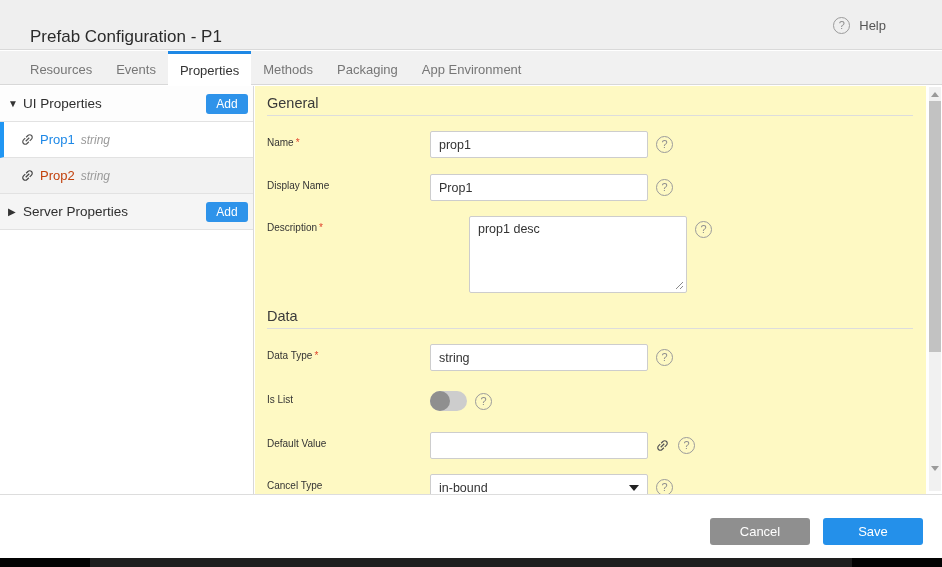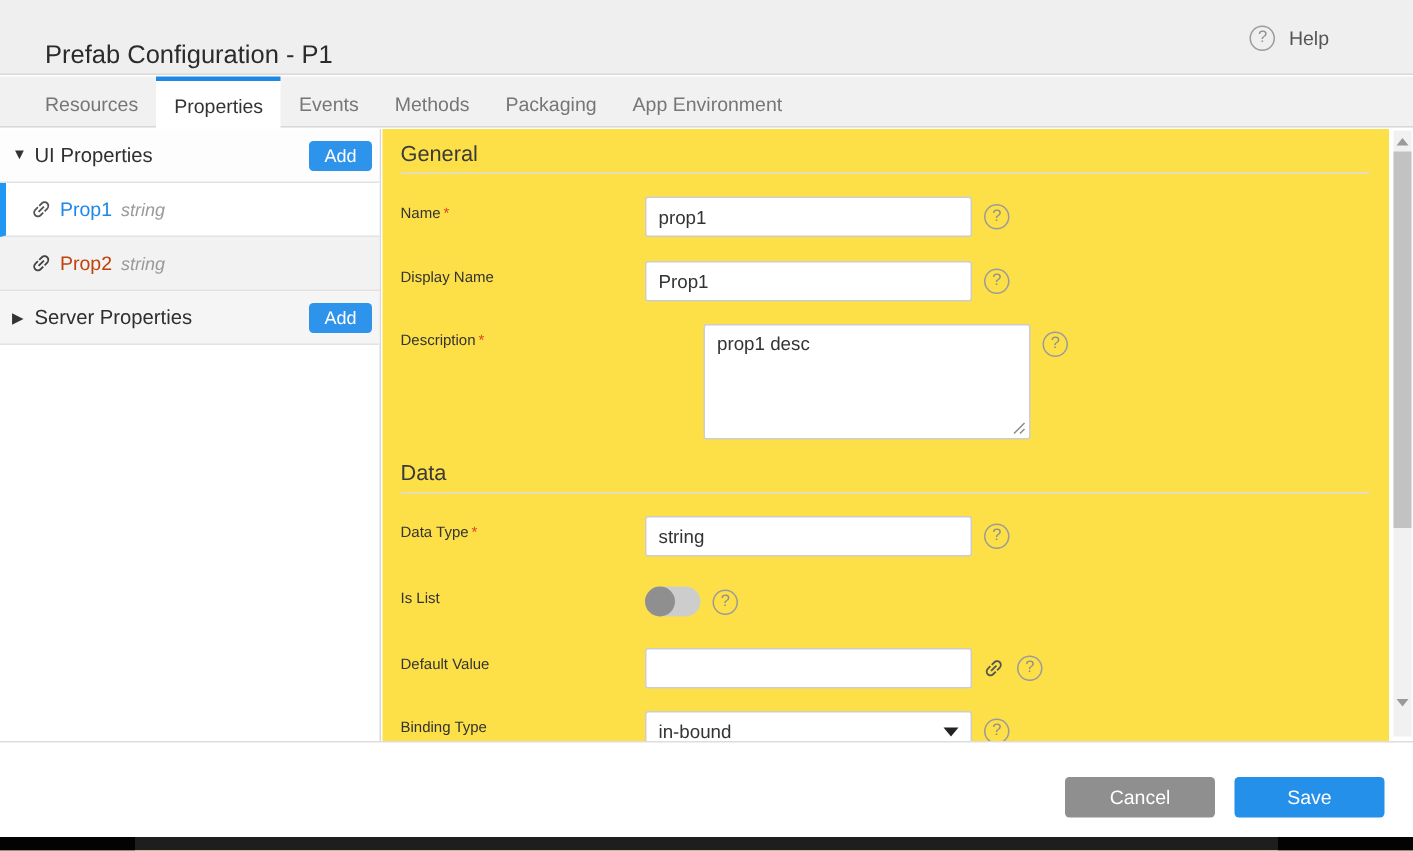--- a/index.html
+++ b/index.html
@@ -79,21 +79,21 @@
     background: #ffffff; border-left: 4px solid #2196f3; padding-left: 16px;
   }
   .link-icon { width: 15px; height: 15px; flex: 0 0 auto; }
   .prop-name { font-size: 13px; color: #c2410c; margin-left: 5px; }
   .prop-item.selected .prop-name { color: #1d88e7; }
   .prop-type { font-size: 12px; color: #9a9a9a; font-style: italic; margin-left: 6px; }
 
   
   .main {
     position: absolute; left: 255px; top: 86px; right: 16px; height: 408px;
-    background: #fde047; padding-left: 12px; overflow: hidden;
+    background: #fef9c3; padding-left: 12px; overflow: hidden;
   }
   .section-heading {
     font-size: 14.5px; font-weight: 400; color: #3a3a3a;
     margin-top: 9px; padding-bottom: 4px; border-bottom: 1px solid #ddd;
     width: 646px;
   }
   .section-heading.data { margin-top: 15px; }
   .form-row { display: flex; margin-top: 15px; width: 680px; }
   .form-row.tight { margin-top: 16px; }
   .f-label {
@@ -185,22 +185,22 @@
   <div class="titlebar">
     <div class="title">Prefab Configuration - P1</div>
     <div class="help-wrap">
       <span class="q-icon"></span>
       <span class="help-label">Help</span>
     </div>
   </div>
 
   <div class="tabbar">
     <div class="tab">Resources</div>
+    <div class="tab">Events</div>
     <div class="tab active">Properties</div>
-    <div class="tab">Events</div>
     <div class="tab">Methods</div>
     <div class="tab">Packaging</div>
     <div class="tab">App Environment</div>
   </div>
 
   <div class="sidebar">
     <div class="group-header">
       <span class="tri">▼</span>
       <span class="group-label">UI Properties</span>
       <button class="add-btn">Add</button>
@@ -302,21 +302,21 @@
           <g transform="rotate(-45 12 12)">
               <path d="M3.9 12c0-1.71 1.39-3.1 3.1-3.1h4V7H7c-2.76 0-5 2.24-5 5s2.24 5 5 5h4v-1.9H7c-1.71 0-3.1-1.39-3.1-3.1zM8 13h8v-2H8v2zm9-6h-4v1.9h4c1.71 0 3.1 1.39 3.1 3.1s-1.39 3.1-3.1 3.1h-4V17h4c2.76 0 5-2.24 5-5s-2.24-5-5-5z" fill="#555"></path>
             </g>
         </svg>
         <span class="q-icon"></span>
       </div>
     </div>
 
     <div class="form-row">
       <div class="f-label">
-        <span>Binding Type</span>
+        <span>Cancel Type</span>
       </div>
       <div class="control">
         <div class="select-wrap">
           <select class="select">
             <option>in-bound</option>
           </select>
           <span class="select-chevron"></span>
         </div>
         <span class="q-icon"></span>
       </div>

